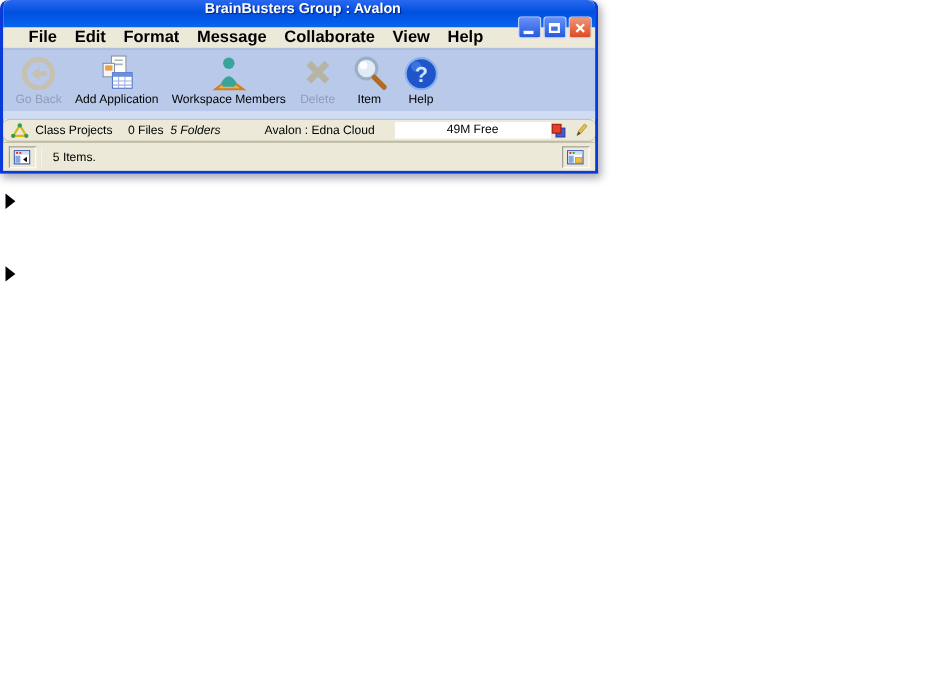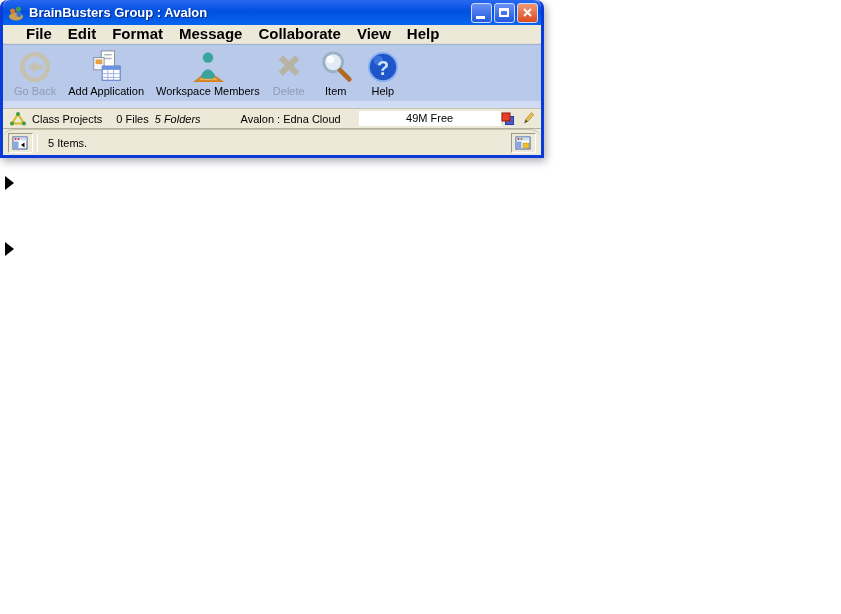--- a/index.html
+++ b/index.html
@@ -5,21 +5,21 @@
   * { box-sizing: border-box; margin: 0; padding: 0; }
   html,body { width:841px; height:614px; overflow:hidden; }
   body { background:#ffffff; font-family:"Liberation Sans", sans-serif; position:relative; }
 
   .win { position:absolute; display:flex; flex-direction:column; background:#ece9d8; }
   .back-win { left:0; top:2; width:621; height:351; border:2px solid #8ba2e2; border-top:none; border-radius:8px 8px 0 0; z-index:1; }
   .front-win { left:92; top:188; width:747; height:424; border:3px solid #0a3bd8; border-top:none; border-radius:8px 8px 0 0; z-index:2; box-shadow:2px 3px 8px rgba(0,0,30,.35); }
 
   .titlebar { height:25px; flex:0 0 25px; display:flex; align-items:center; padding:0 3px 0 5px; border-radius:7px 7px 0 0; }
   .back-win .titlebar { background:linear-gradient(180deg,#a2b4ee 0%,#7e96e0 45%,#8aa0e6 90%); }
-  .front-win .titlebar { background:linear-gradient(180deg,#2a68f0 0%,#0050e0 45%,#0763ee 92%); }
+  .front-win .titlebar { background:linear-gradient(180deg,#2a68f0 0%,#0050e0 45%,#0763ee 92%);flex-direction:column; }
   .title-text { color:#fff; font-weight:bold; font-size:13px; margin-left:5px; text-shadow:1px 1px 1px rgba(0,0,60,.55); white-space:nowrap; }
   .cap-btns { margin-left:auto; display:flex; gap:2px; }
   .cap-btn { width:21px; height:20px; border-radius:3px; display:flex; align-items:center; justify-content:center; position:relative; }
   .back-win .cap-btn { background:#93a9ec; border:1px solid #d2ddfa; }
   .back-win .cap-btn.close { background:#cf9a92; }
   .front-win .cap-btn { background:linear-gradient(180deg,#6890f8,#2458dc); border:1px solid #cdd9fb; }
   .front-win .cap-btn.close { background:linear-gradient(180deg,#f09878,#dd4a20); }
   .g-min { position:absolute; left:4px; bottom:3px; width:9px; height:3px; background:#fff; }
   .g-max { width:10px; height:9px; border:2px solid #fff; border-top-width:3px; }
 
@@ -27,32 +27,32 @@
   .mi { padding:0 8px; line-height:18px; }
   .back-win .mi { color:#9c9a8c; }
   .front-win .mi { color:#000; }
 
   .toolbar { height:64px; flex:0 0 64px; background:#b9c9ea; display:flex; align-items:flex-start; padding:4px 2px 0 5px; position:relative; border-top:1px solid #9eb2dc; }
   .toolbar::after { content:""; position:absolute; left:0; right:0; bottom:0; height:7px; background:#cfdcf3; }
   .tbtn { display:flex; flex-direction:column; align-items:center; padding:0 6px; font-size:11px; color:#000; }
   .tbtn .tic { height:36px; display:flex; align-items:center; justify-content:center; }
   .tbtn.disabled { color:#8f9cb8; }
 
-  .infobar { height:21px; flex:0 0 21px; display:flex; align-items:center; background:#ece9d8; border-top:1px solid #c6c2ae; border-bottom:1px solid #b4b09c; font-size:11px; color:#000; padding:0 7px; }
+  .infobar { height:21px; flex:0 0 21px; display:flex; align-items:center; background:#ece9d8; border-top:1px solid #c6c2ae; border-bottom:1px solid #b4b09c; font-size:11px; color:#000; padding:0 7px;border-radius:6px; }
   .infobar .loc { margin-left:6px; }
   .infobar .cnt { margin-left:14px; }
   .infobar .cnt2 { margin-left:6px;font-style:italic; }
   .infobar .acct { margin-left:40px; }
   .free-box { background:#fff; width:142px; height:15px; line-height:15px; text-align:center; margin-left:18px; }
   .bar-icons { margin-left:auto; display:flex; align-items:center; gap:7px; }
 
   .content { flex:1 1 auto; position:relative; overflow:hidden; background:#fbfcfe; }
   .wm { position:absolute; z-index:0; }
 
-  .statusbar { height:26px; flex:0 0 26px; background:#ece9d8; border-top:1px solid #c6c2ae; display:flex; align-items:center; padding:2px 5px; font-size:11px; color:#000; gap:0;border-radius:10px; }
+  .statusbar { height:26px; flex:0 0 26px; background:#ece9d8; border-top:1px solid #c6c2ae; display:flex; align-items:center; padding:2px 5px; font-size:11px; color:#000; gap:0; }
   .cell { border:1px solid; border-color:#9c9a8c #fff #fff #9c9a8c; height:20px; display:flex; align-items:center; padding:0 3px; background:#ece9d8; }
   .sb-sep { width:1px; height:18px; background:#c0bca8; border-right:1px solid #fff; margin:0 4px; }
   .sb-text { padding-left:6px; }
   .sb-spring { flex:1; }
 
   .pane-arrow { position:absolute; z-index:3; width:0; height:0; border-top:7px solid transparent; border-bottom:7px solid transparent; border-left:9px solid #000; }
   .back-arrow { left:5px; top:178px; }
 </style>
 </head>
 <body>

